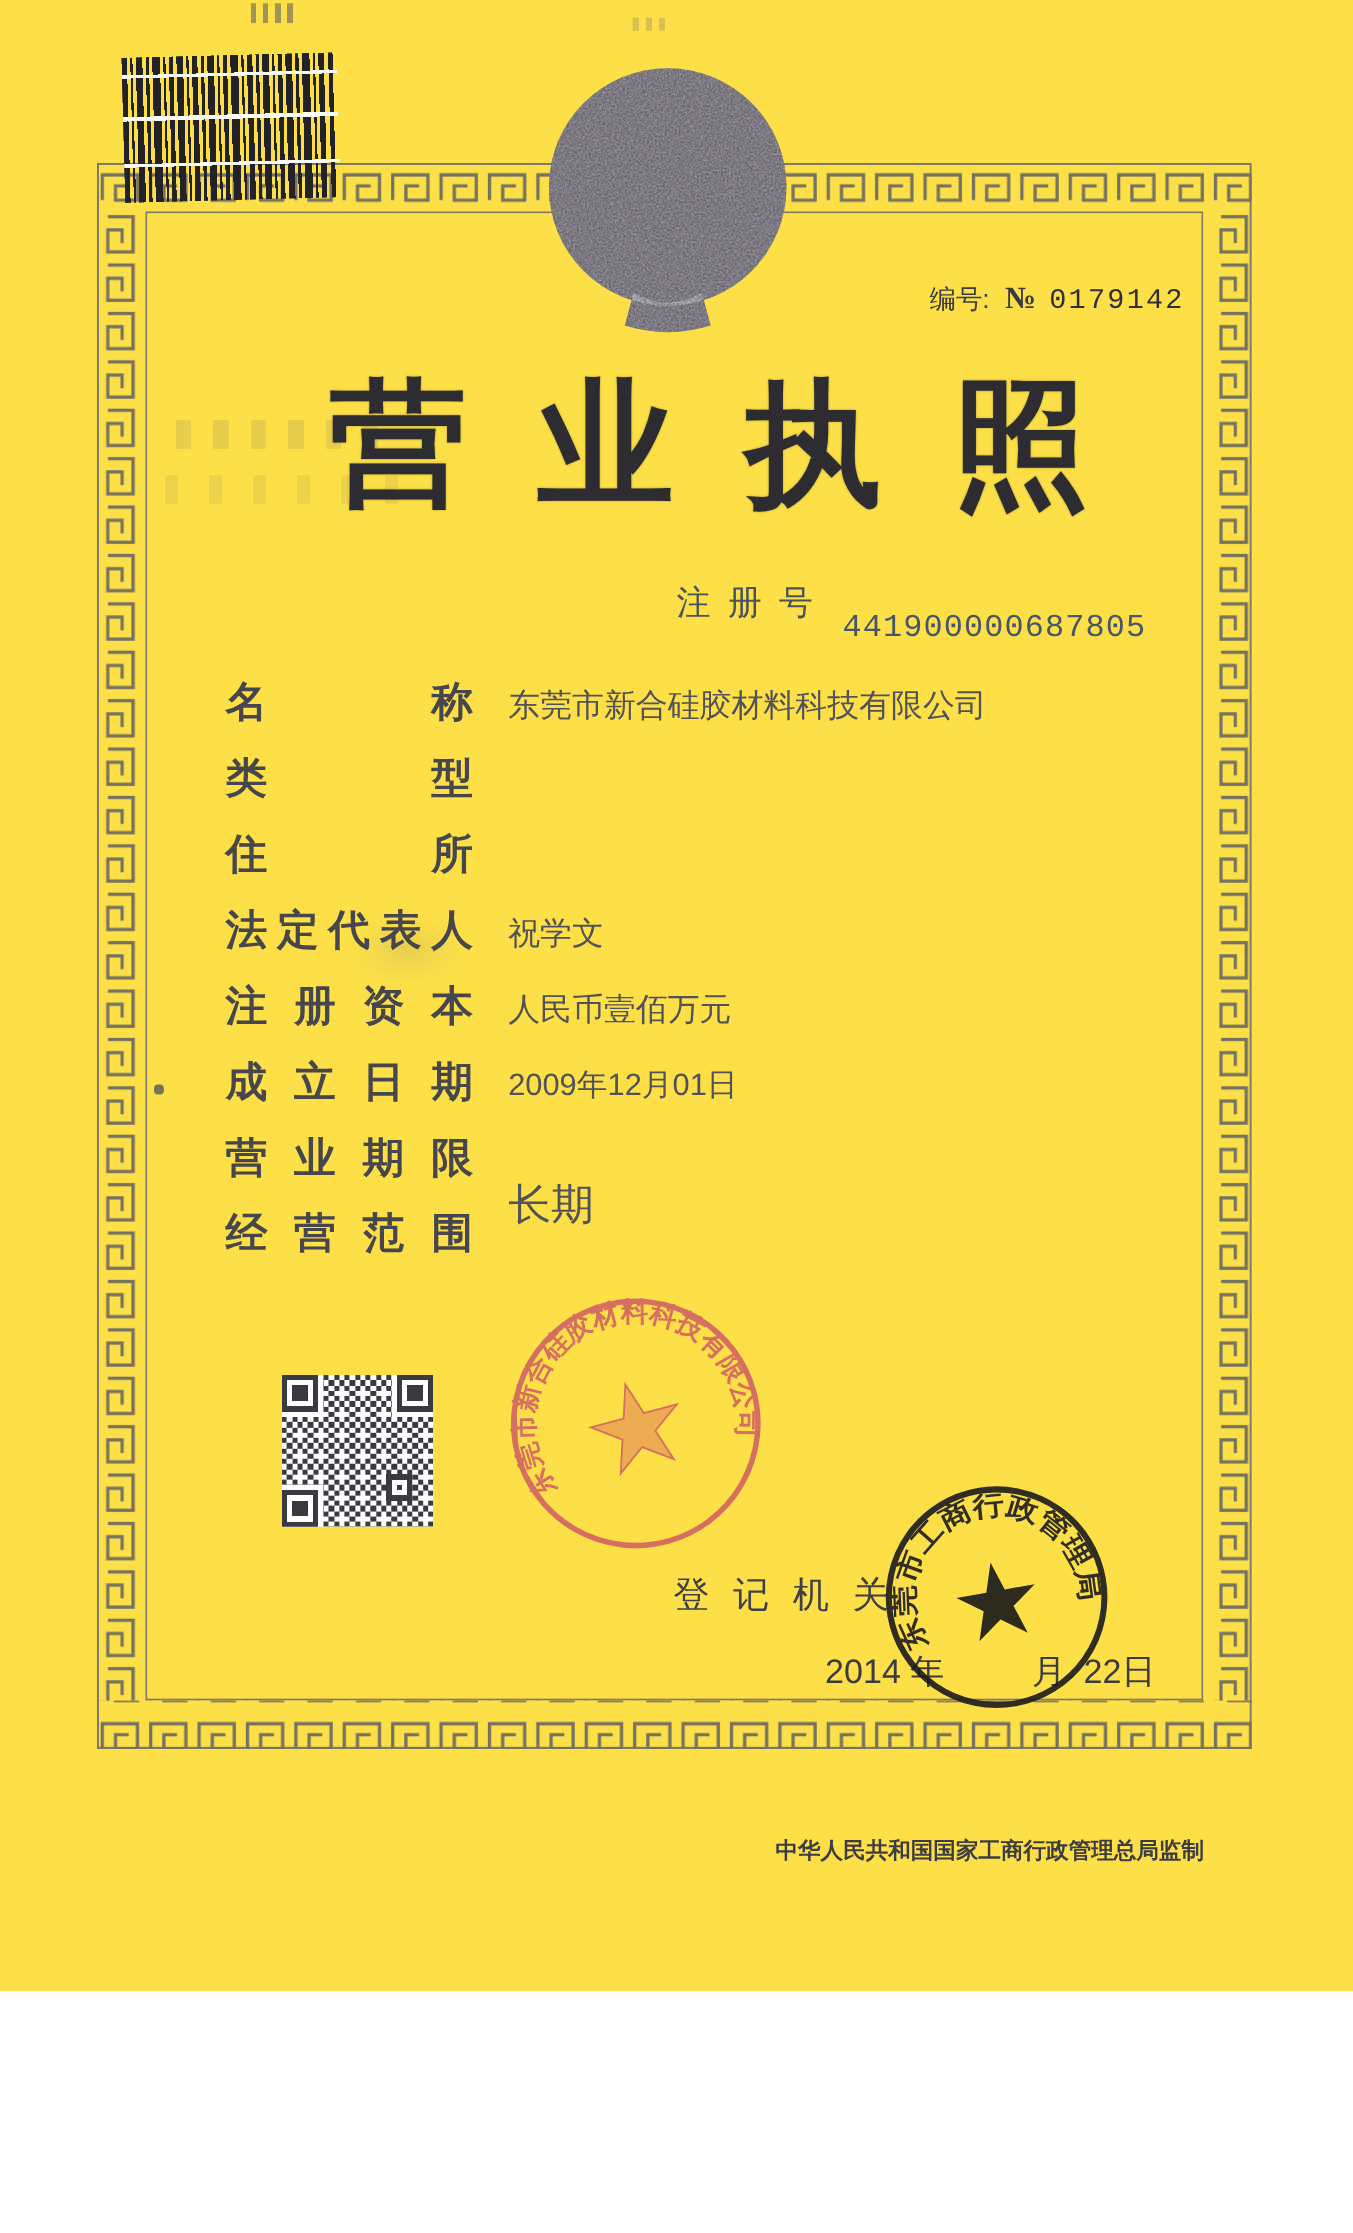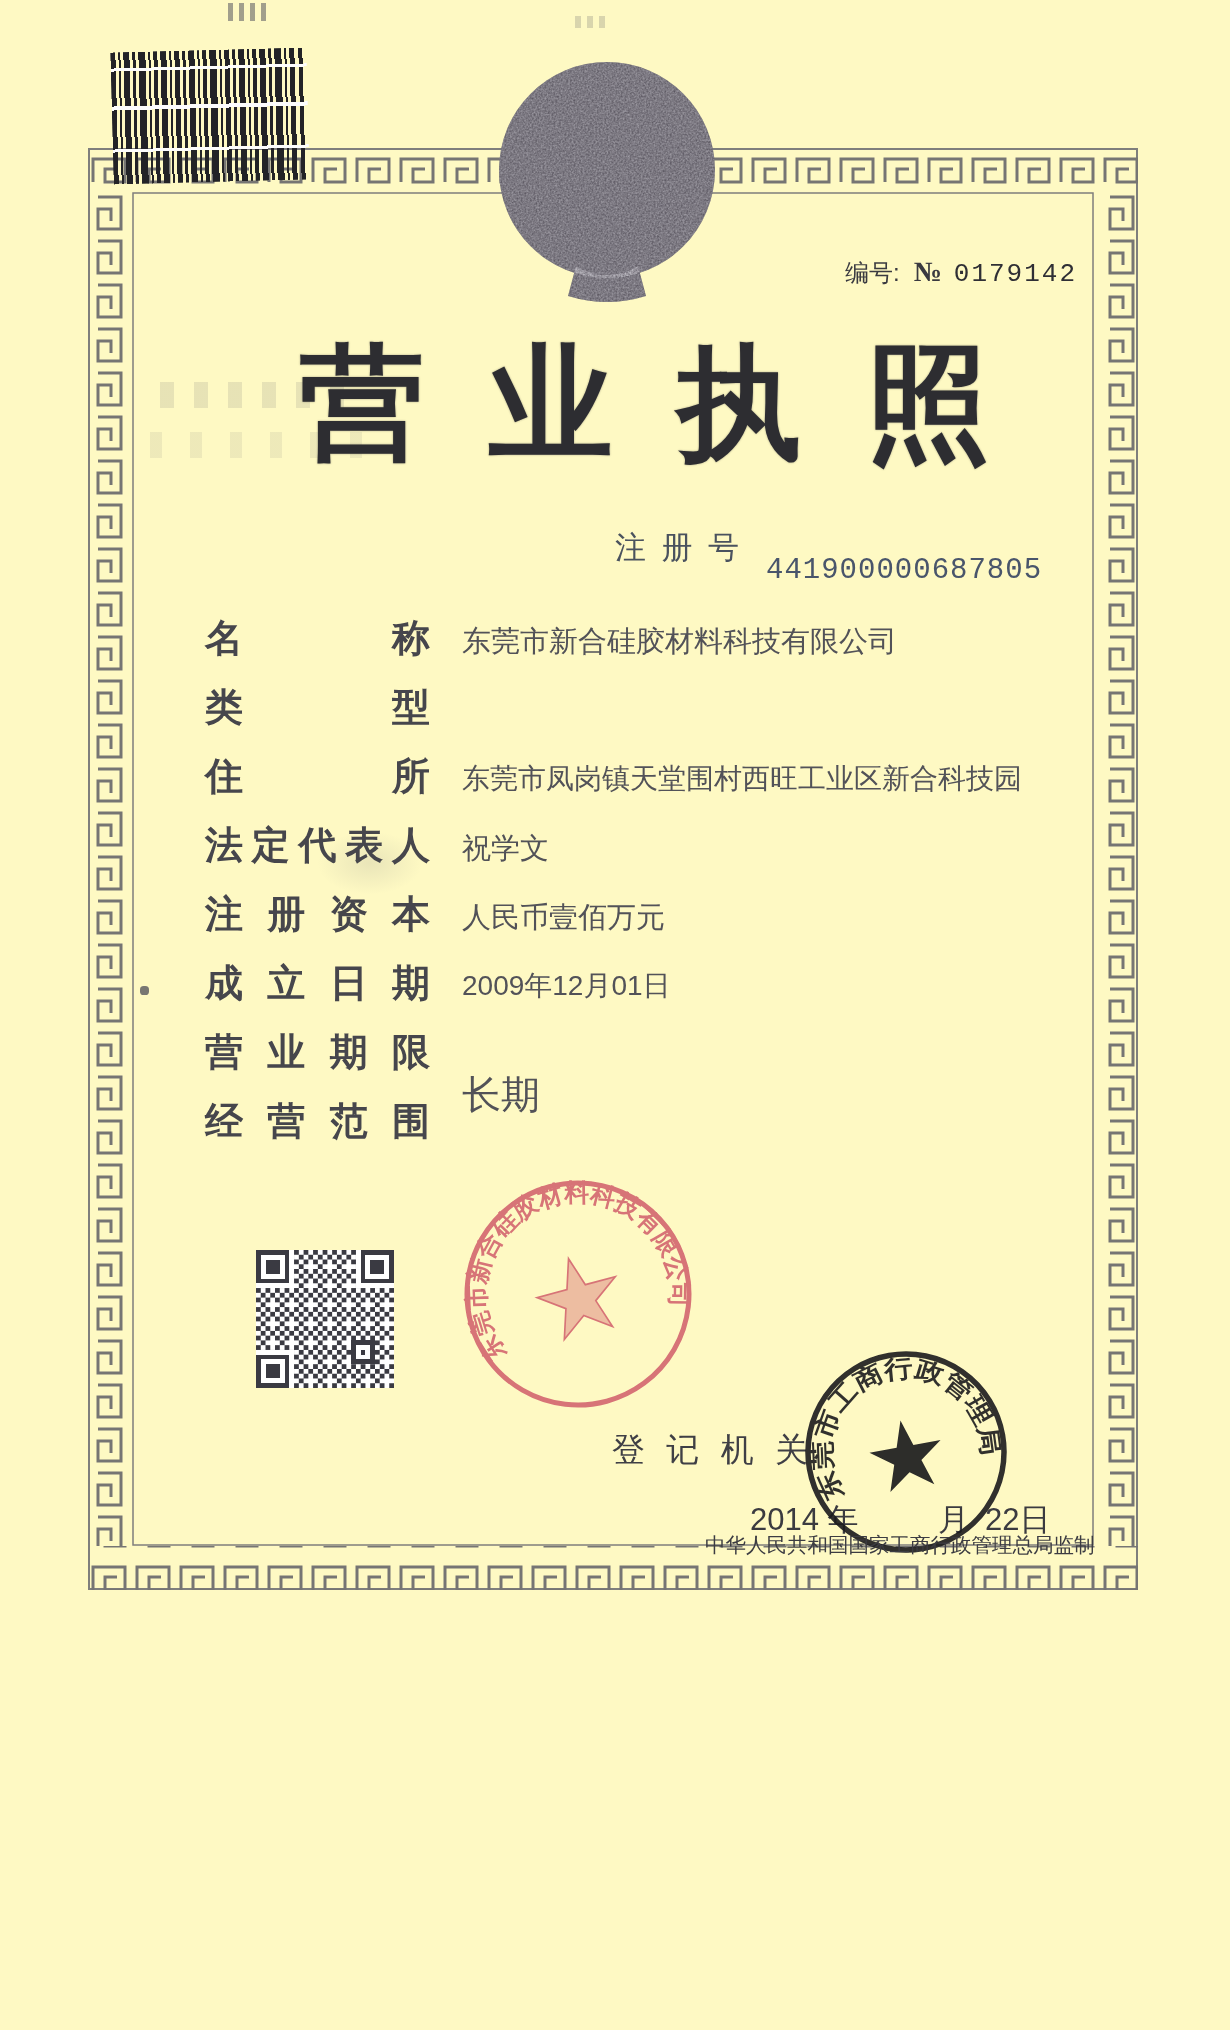--- a/index.html
+++ b/index.html
@@ -1,36 +1,36 @@
 <!DOCTYPE html>
 <html><head>
 <meta charset="utf-8">
 <style>
   html,body{margin:0;padding:0;background:#ffffff;}
   body{font-family:"Liberation Sans","DejaVu Sans",sans-serif;}
-  .page{position:relative;width:1230px;height:2030px;background:#fef9c3;overflow:hidden;}
+  .page{position:relative;width:1230px;height:1810px;background:#fde047;overflow:hidden;}
   .abs{position:absolute;}
   .spread{display:flex;justify-content:space-between;}
   .title{left:300px;top:322px;width:690px;font-size:124px;font-weight:800;color:#2d2d31;
          text-shadow:0 0 2px rgba(40,40,45,.45);}
   .serial-line{left:845px;top:256px;color:#3a3a40;font-size:24px;white-space:nowrap;}
   .serial-line .nomark{font-family:"Liberation Serif","DejaVu Serif",serif;font-weight:800;font-size:28px;margin-left:14px;}
   .serial-line .serialnum{font-family:"Liberation Mono","DejaVu Sans Mono",monospace;font-size:26px;margin-left:12px;letter-spacing:2px;color:#2f2f35;}
   .regno-label{left:615px;top:527px;width:124px;font-size:31px;font-weight:500;color:#4a525e;}
   .regno-value{left:766px;top:554px;font-family:"Liberation Mono","DejaVu Sans Mono",monospace;
                font-size:29px;letter-spacing:1px;color:#49556b;font-weight:500;}
   .flabel{left:205px;width:225px;font-size:38px;font-weight:600;color:#46464c;}
   .fvalue{left:462px;font-size:28px;color:#525258;white-space:nowrap;}
   .fscope{left:462px;top:1078px;width:592px;font-size:22px;line-height:29px;color:#4e4e54;
           text-align:justify;white-space:normal;}
   .registrar{left:612px;top:1428px;width:196px;font-size:33px;font-weight:500;color:#3f3f45;}
   .dateline{left:750px;top:1487px;width:300px;height:40px;font-size:31px;color:#3b3b40;margin-top:12px;}
   .dateline span{position:absolute;top:0;white-space:nowrap;}
   .footer-left{left:98px;top:1600px;font-size:19.5px;font-weight:500;color:#4a4a50;letter-spacing:.5px;}
-  .footer-right{left:705px;top:1531px;font-size:20.5px;font-weight:400;color:#3c3c42;}
+  .footer-right{left:705px;top:1668px;font-size:20.5px;font-weight:700;color:#3c3c42;}
   .smudge-a{left:160px;top:382px;width:195px;height:26px;opacity:.14;
     background:repeating-linear-gradient(90deg,#5a5a64 0 14px,transparent 14px 34px);}
   .smudge-b{left:150px;top:432px;width:215px;height:26px;opacity:.10;
     background:repeating-linear-gradient(90deg,#5a5a64 0 12px,transparent 12px 40px);}
   .smudge-c{left:295px;top:818px;width:150px;height:90px;opacity:.14;border-radius:50%;
     background:radial-gradient(closest-side,#6a6a78,transparent 70%);}
   .smudge-d{left:228px;top:3px;width:42px;height:18px;opacity:.55;
     background:repeating-linear-gradient(90deg,#55555e 0 5px,transparent 5px 11px);}
   .smudge-e{left:575px;top:16px;width:30px;height:12px;opacity:.22;
     background:repeating-linear-gradient(90deg,#55555e 0 6px,transparent 6px 12px);}
@@ -142,21 +142,20 @@
 
   <div class="abs spread flabel" style="top:682px">
       <span>类</span>
       <span>型</span>
     </div>
 
   <div class="abs spread flabel" style="top:751px">
       <span>住</span>
       <span>所</span>
     </div>
-  <div class="abs fvalue" style="top:760px">东莞市凤岗镇天堂围村西旺工业区新合科技园</div>
 
   <div class="abs spread flabel" style="top:820px">
       <span>法</span>
       <span>定</span>
       <span>代</span>
       <span>表</span>
       <span>人</span>
     </div>
   <div class="abs fvalue" style="top:829px;font-size:29px">祝学文</div>
 

